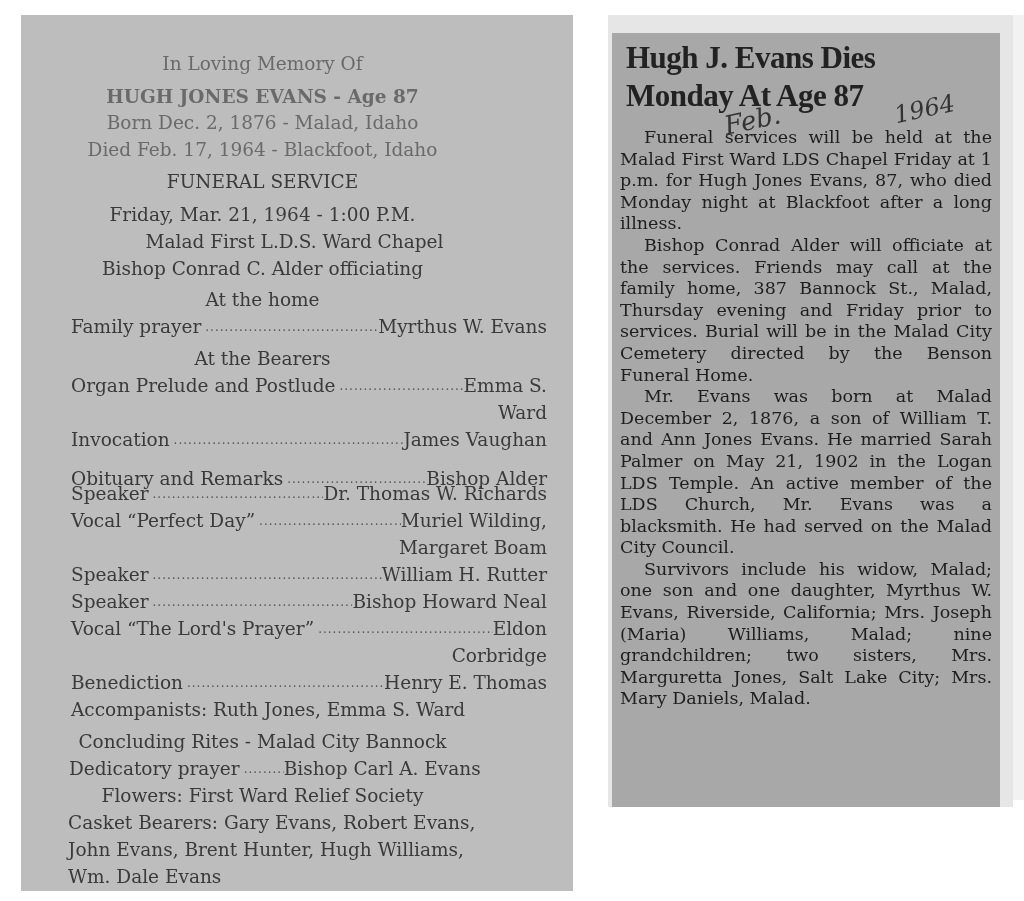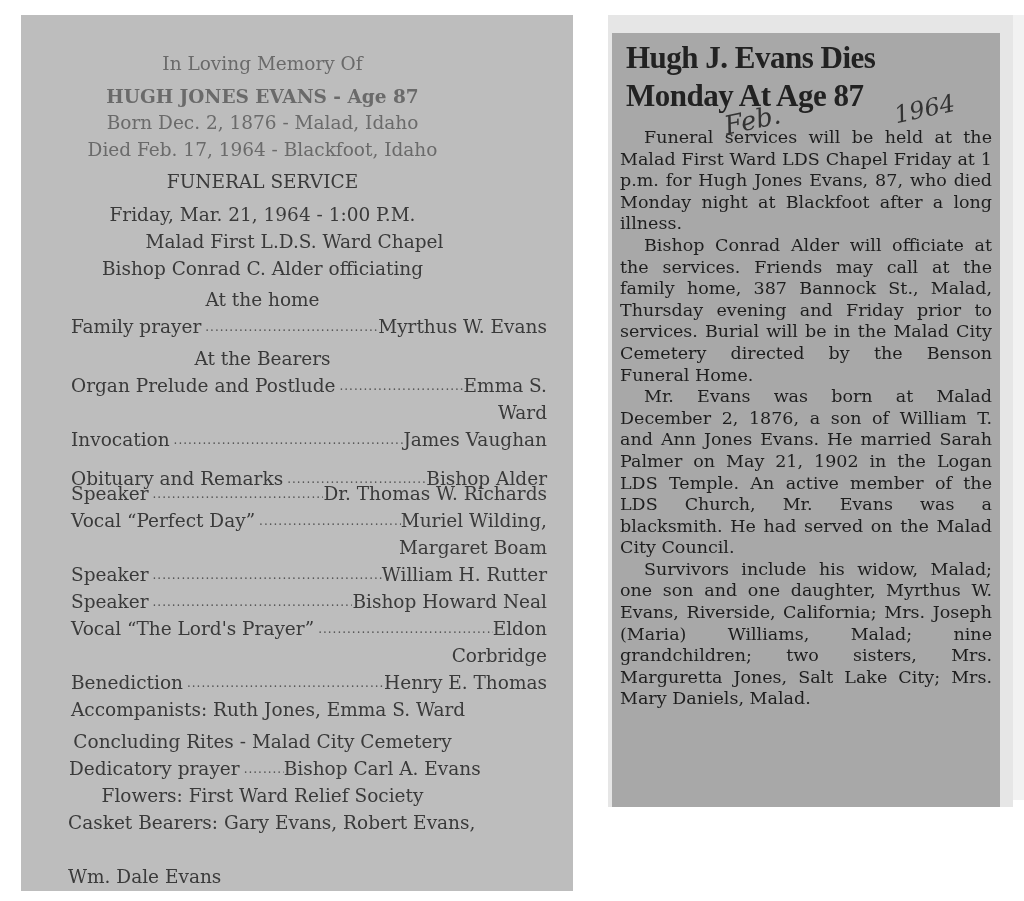--- a/index.html
+++ b/index.html
@@ -103,28 +103,29 @@
   </div>
   <div class="cont" style="top:629px;">Corbridge</div>
 
   <div class="row" style="top:656px;">
     <span class="lbl">Benediction</span>
     <span class="dots"></span>
     <span class="val">Henry E. Thomas</span>
   </div>
   <div class="plain" style="top:683px;">Accompanists: Ruth Jones, Emma S. Ward</div>
 
-  <div class="line" style="top:715px;">Concluding Rites - Malad City Cemetery</div>
+  <div class="line" style="top:715px;">Concluding Rites - Malad City Bannock</div>
   <div class="row" style="top:742px; left:48px; width:478px;">
     <span class="lbl">Dedicatory prayer</span>
     <span class="dots" style="flex:0 0 36px;"></span>
     <span class="val">Bishop Carl A. Evans</span>
   </div>
   <div class="line" style="top:769px;">Flowers: First Ward Relief Society</div>
   <div class="plain" style="top:796px; left:47px;">Casket Bearers: Gary Evans, Robert Evans,</div>
+  <div class="plain" style="top:823px; left:47px;">John Evans, Brent Hunter, Hugh Williams,</div>
   <div class="plain" style="top:850px; left:47px;">Wm. Dale Evans</div>
 </div>
 
 <div class="clip">
   <div class="clip-inner">
     <div class="headline" style="top:6px;">Hugh J. Evans Dies</div>
     <div class="headline" style="top:44px;">Monday At Age 87</div>
     <div class="handwriting" style="left:112px; top:72px;">Feb.</div>
     <div class="handwriting" style="left:282px; top:62px; font-size:24px;">1964</div>
 

